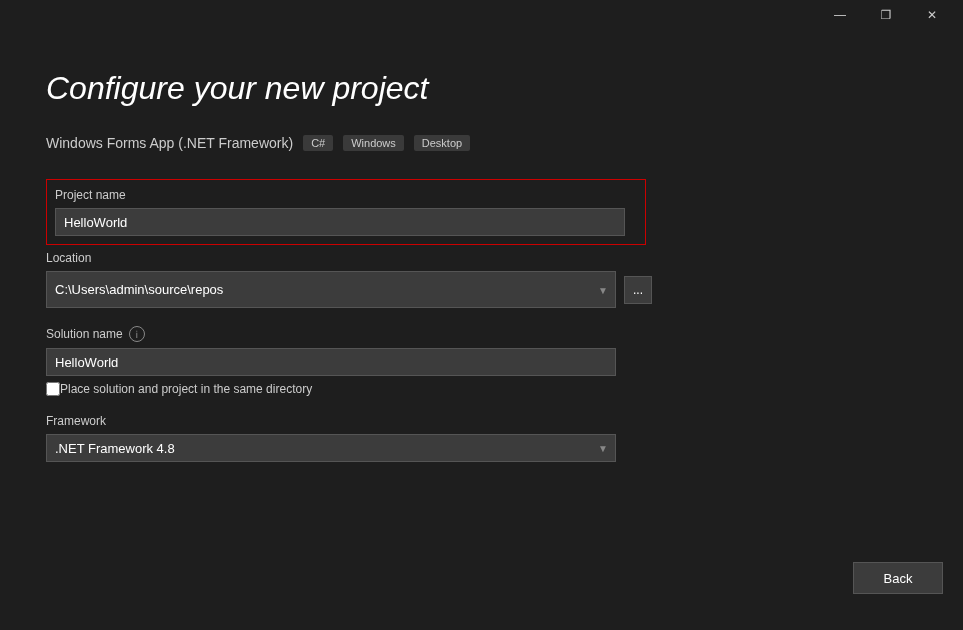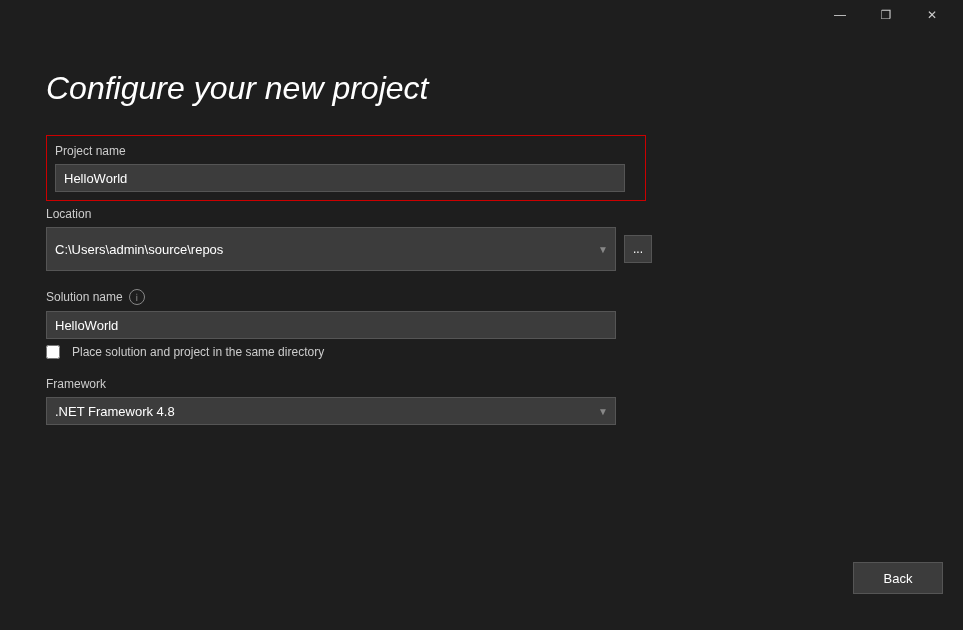--- a/index.html
+++ b/index.html
@@ -132,21 +132,21 @@
       gap: 8px;
     }
 
     .location-select-wrapper {
       position: relative;
       width: 570px;
     }
 
     .location-select {
       width: 100%;
-      height: 44px;
+      height: 37px;
       background-color: #3c3c3c;
       border: 1px solid #555555;
       color: #ffffff;
       font-size: 13px;
       padding: 4px 40px 4px 8px;
       outline: none;
       appearance: none;
       cursor: pointer;
     }
 
@@ -169,21 +169,21 @@
       font-size: 12px;
       cursor: pointer;
       display: flex;
       align-items: center;
       justify-content: center;
     }
 
     .checkbox-row {
       display: flex;
       align-items: center;
-      gap: 12px;
+      gap: 0;
       margin-bottom: 18px;
     }
 
     .checkbox-input {
       width: 14px;
       height: 14px;
       cursor: pointer;
       accent-color: #0078d4;
     }
 
@@ -261,20 +261,26 @@
 <div class="title-bar">
   <button class="title-bar-btn">—</button>
   <button class="title-bar-btn">❐</button>
   <button class="title-bar-btn close-btn">✕</button>
 </div>
 
 <div class="main-content">
 
   <div class="page-title">Configure your new project</div>
 
+  <div class="project-type-row">
+    <span class="project-type-name">Windows Forms App (.NET Framework)</span>
+    <span class="tag-badge">C#</span>
+    <span class="tag-badge">Windows</span>
+    <span class="tag-badge">Desktop</span>
+  </div>
 
   <div class="project-name-group">
     <div class="project-name-outline">
       <div class="project-name-label">Project name</div>
       <input class="project-name-input" type="text" value="HelloWorld" style="">
     </div>
   </div>
 
   <div class="form-group">
     <div class="form-label">Location</div>

